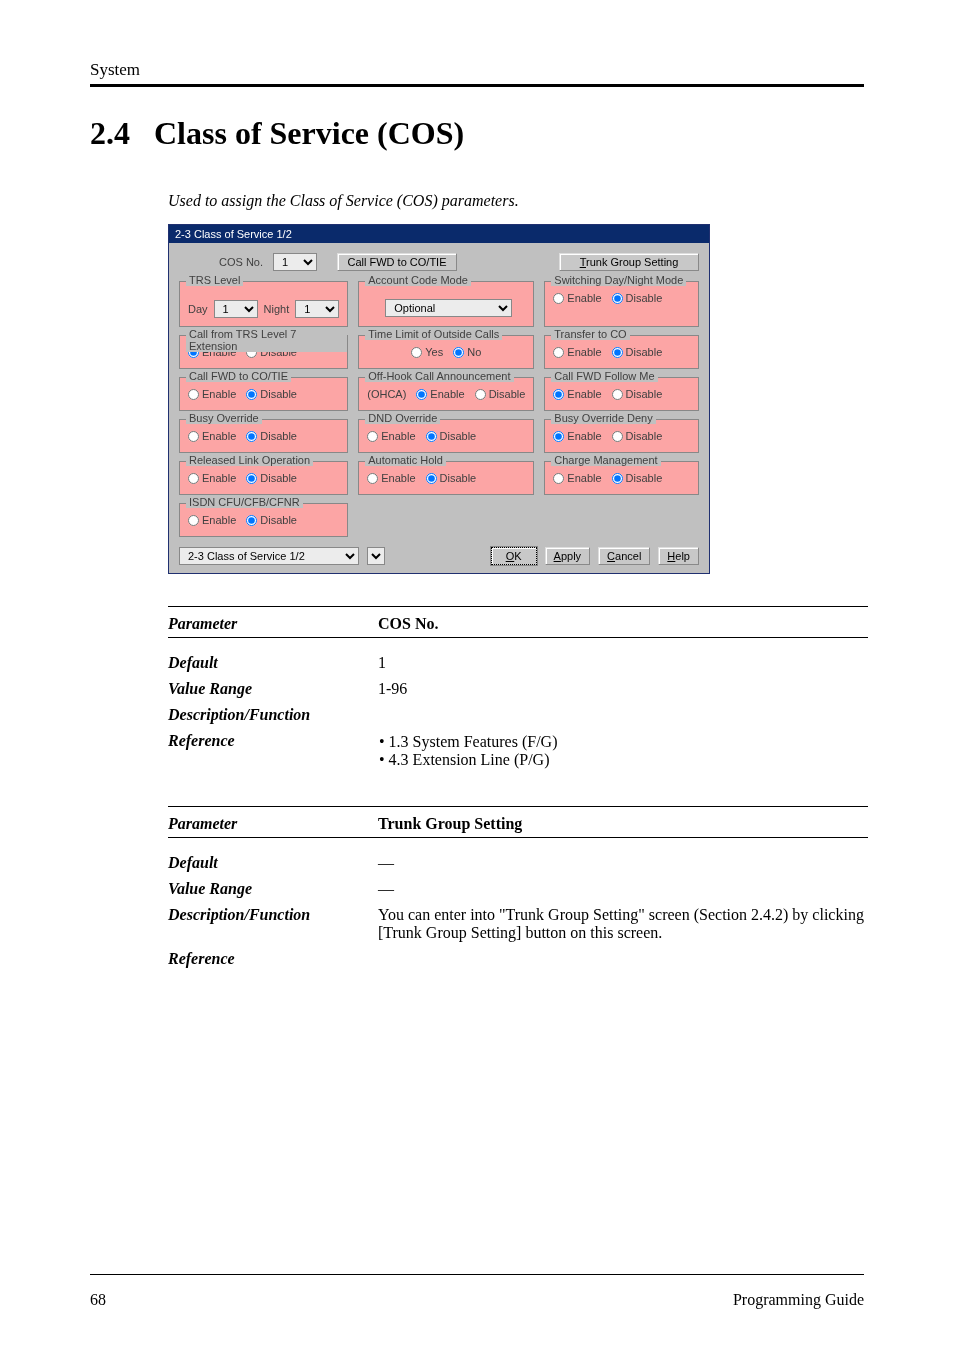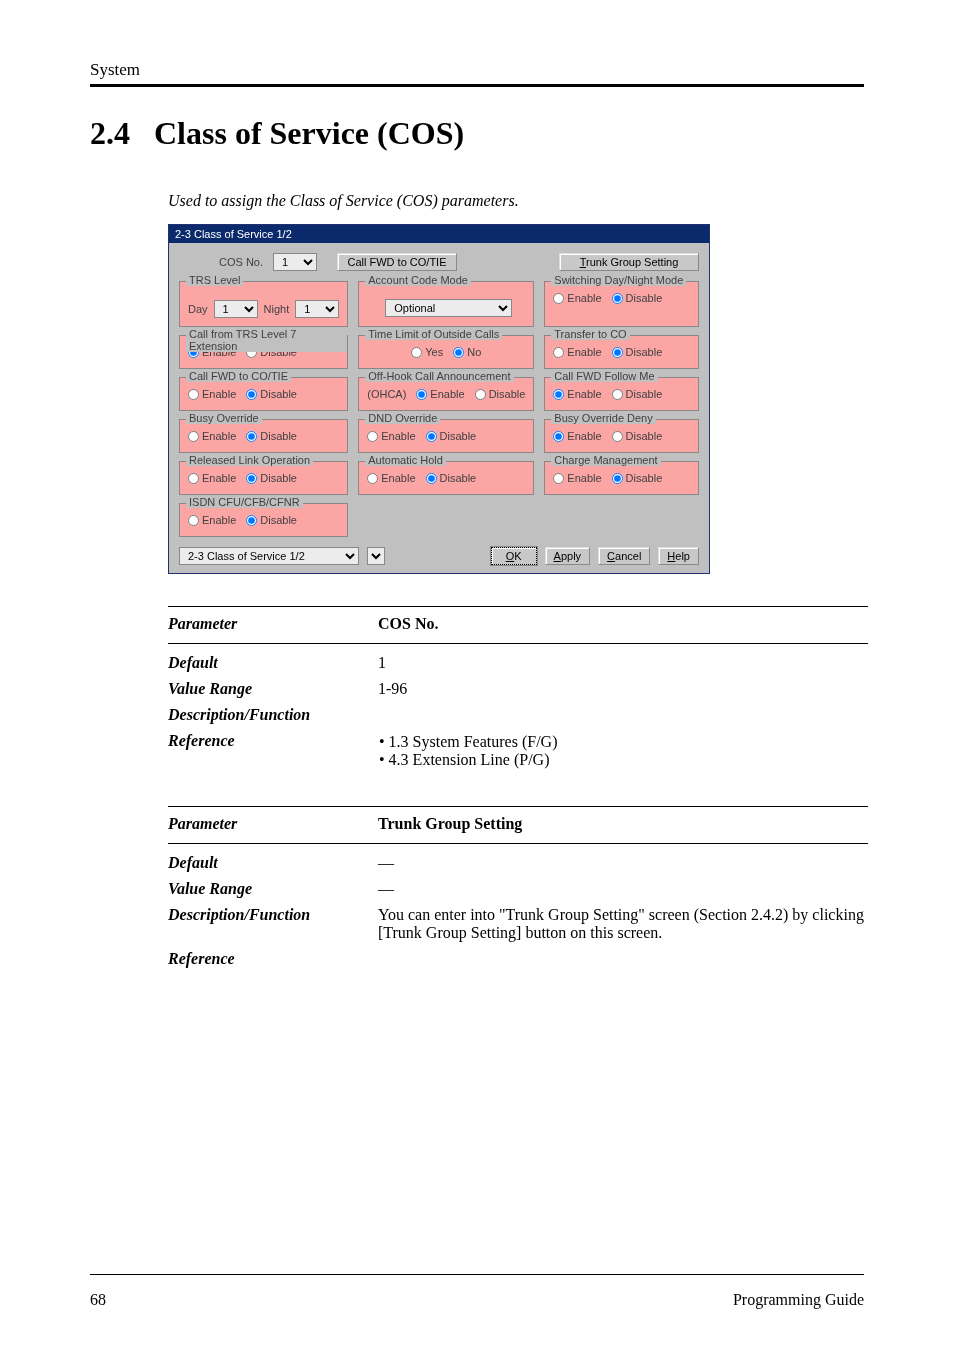--- a/index.html
+++ b/index.html
@@ -148,22 +148,22 @@
     font-weight: bold;
   }
   .param-row .v {
     flex: 1;
   }
   .param-row.title .v {
     font-weight: bold;
   }
   .param-row.title {
     border-bottom: 1px solid #000;
-    padding-bottom: 10px;
-    margin-bottom: 6px;
+    padding-bottom: 4px;
+    margin-bottom: 12px;
     align-items: center;
   }
   .bullet-list {
     list-style: none;
     padding: 0;
     margin: 1px;
   }
   .page-footer {
     position: absolute;
     bottom: 42px;

